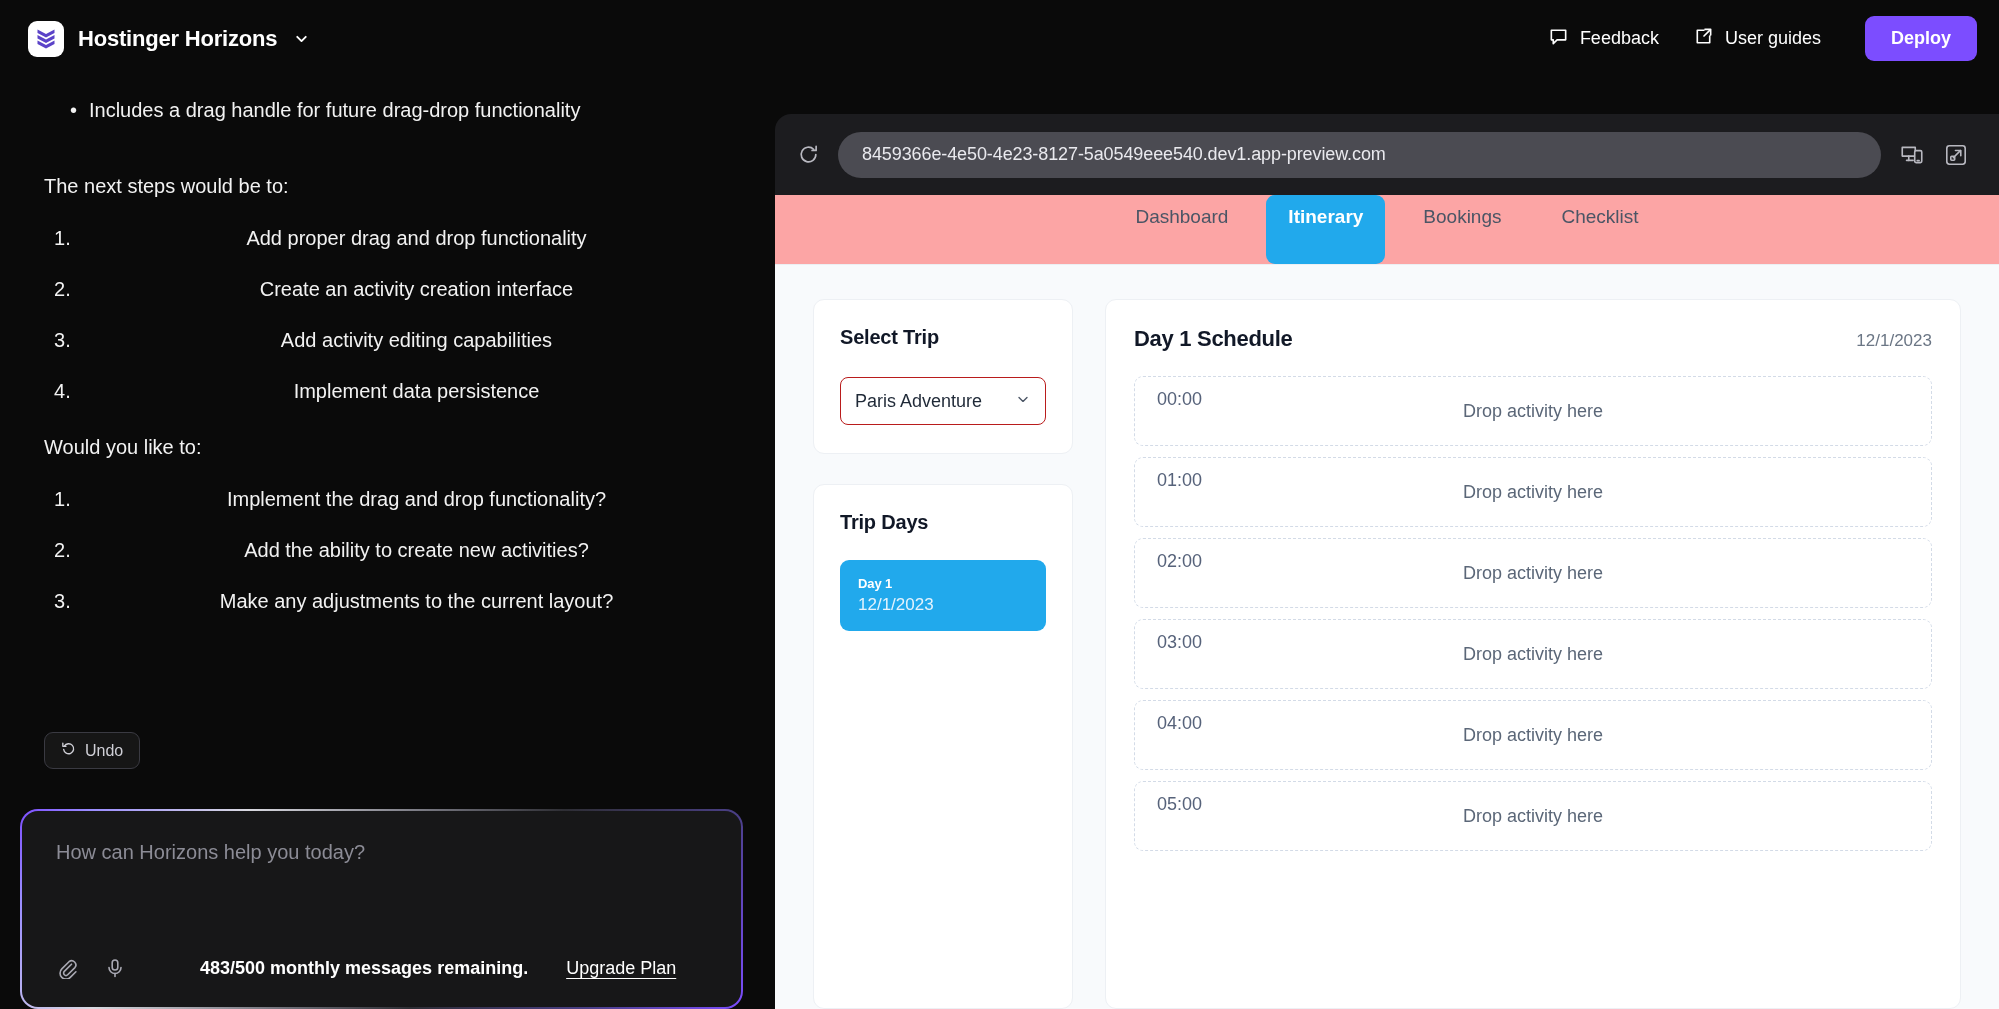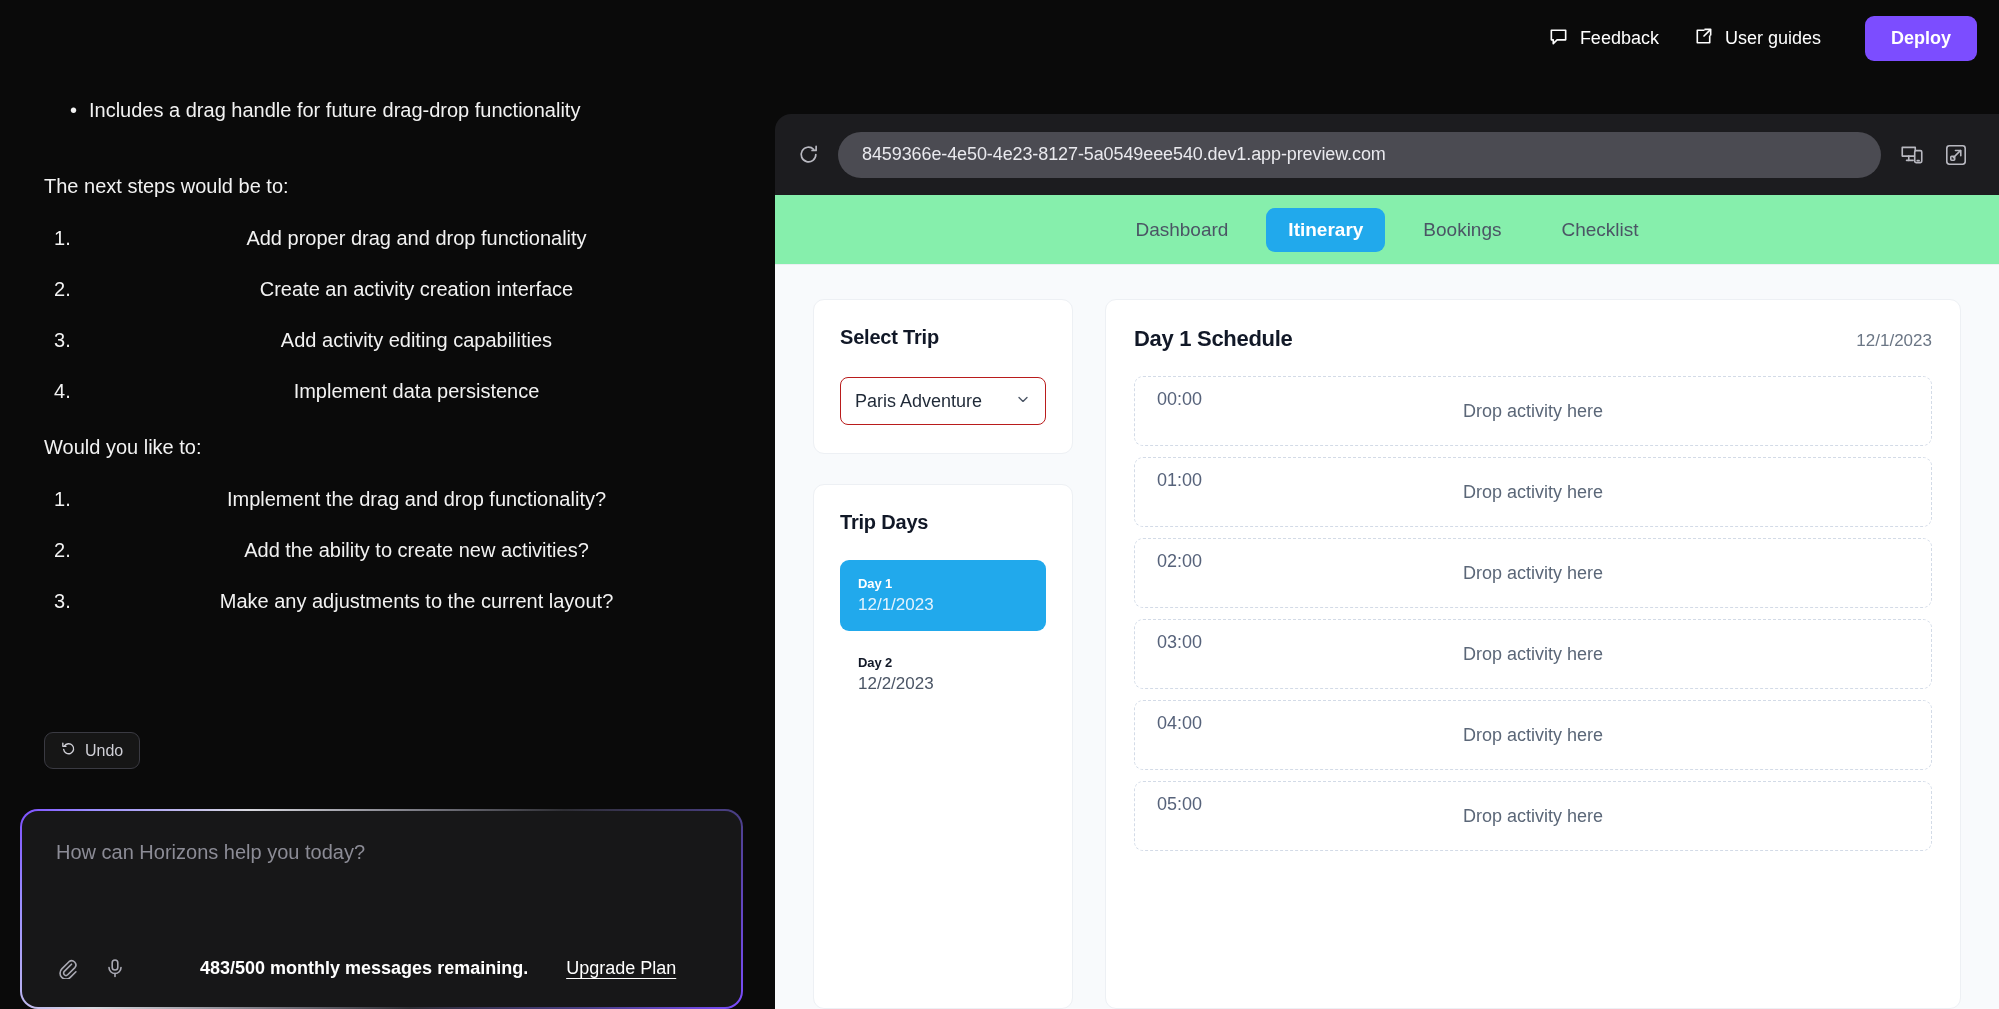--- a/index.html
+++ b/index.html
@@ -263,26 +263,25 @@
 
   
   #app-area {
     flex: 1 1 auto;
     background: #f8fafc;
     overflow: hidden;
     display: flex;
     flex-direction: column;
   }
   #app-tabs {
-    background: #86efac;
+    background: #fca5a5;
     border-bottom: 1px solid #eceff3;
     height: 70px;
     flex: 0 0 70px;
     display: flex;
-    align-items: center;
     justify-content: center;
     gap: 16px;
   }
   .app-tab {
     font-size: 19px;
     font-weight: 500;
     color: #4b5565;
     padding: 11px 22px;
     border-radius: 9px;
     cursor: pointer;
@@ -400,20 +399,37 @@
     position: absolute;
     left: 0; right: 0;
     text-align: center;
   }
 </style>
 </head>
 <body>
 
 <div id="topbar">
 
+  <div id="brand">
+    <span id="logo-box">
+      <svg width="22" height="24" viewBox="0 0 22 24">
+        <path d="M3 3h16v18H3z" fill="none"></path>
+        <path d="M3.5 4.5h15M3.5 9.5h15M3.5 14.5h15M3.5 19.5h15" stroke="#ffffff" stroke-width="0"></path>
+        <path d="M2.5 2.5 L11 7 L19.5 2.5 L19.5 6 L11 10.5 L2.5 6 Z" fill="#5b43c8"></path>
+        <path d="M2.5 8 L11 12.5 L19.5 8 L19.5 11.5 L11 16 L2.5 11.5 Z" fill="#5b43c8"></path>
+        <path d="M2.5 13.5 L11 18 L19.5 13.5 L19.5 17 L11 21.5 L2.5 17 Z" fill="#5b43c8"></path>
+      </svg>
+    </span>
+    <span id="brand-title">Hostinger Horizons</span>
+    <span class="chev-brand">
+      <svg width="17" height="17" viewBox="0 0 20 20" fill="none" stroke="#ffffff" stroke-width="2.2" stroke-linecap="round" stroke-linejoin="round">
+          <path d="M5 8l5 5 5-5"></path>
+        </svg>
+    </span>
+  </div>
 
   <div id="top-right">
     <div class="top-link">
       <span>
         <svg width="21" height="21" viewBox="0 0 22 22" fill="none" stroke="#ffffff" stroke-width="1.7" stroke-linecap="round" stroke-linejoin="round">
           <path d="M3.5 4.5h15v10h-9l-4 4v-4h-2z"></path>
         </svg>
       </span>
       <span>Feedback</span>
     </div>
@@ -551,24 +567,20 @@
                 </span>
               </div>
             </div>
 
             <div class="card" id="days-card">
               <div class="card-title">Trip Days</div>
               <div class="day-list">
                 <div class="day-item selected">
                   <div class="day-name">Day 1</div>
                   <div class="day-date">12/1/2023</div>
-                </div>
-                <div class="day-item">
-                  <div class="day-name">Day 2</div>
-                  <div class="day-date">12/2/2023</div>
                 </div>
               </div>
             </div>
           </div>
 
           <div id="right-col">
             <div id="sched-card">
               <div id="sched-head">
                 <div id="sched-title">Day 1 Schedule</div>
                 <div id="sched-date">12/1/2023</div>

